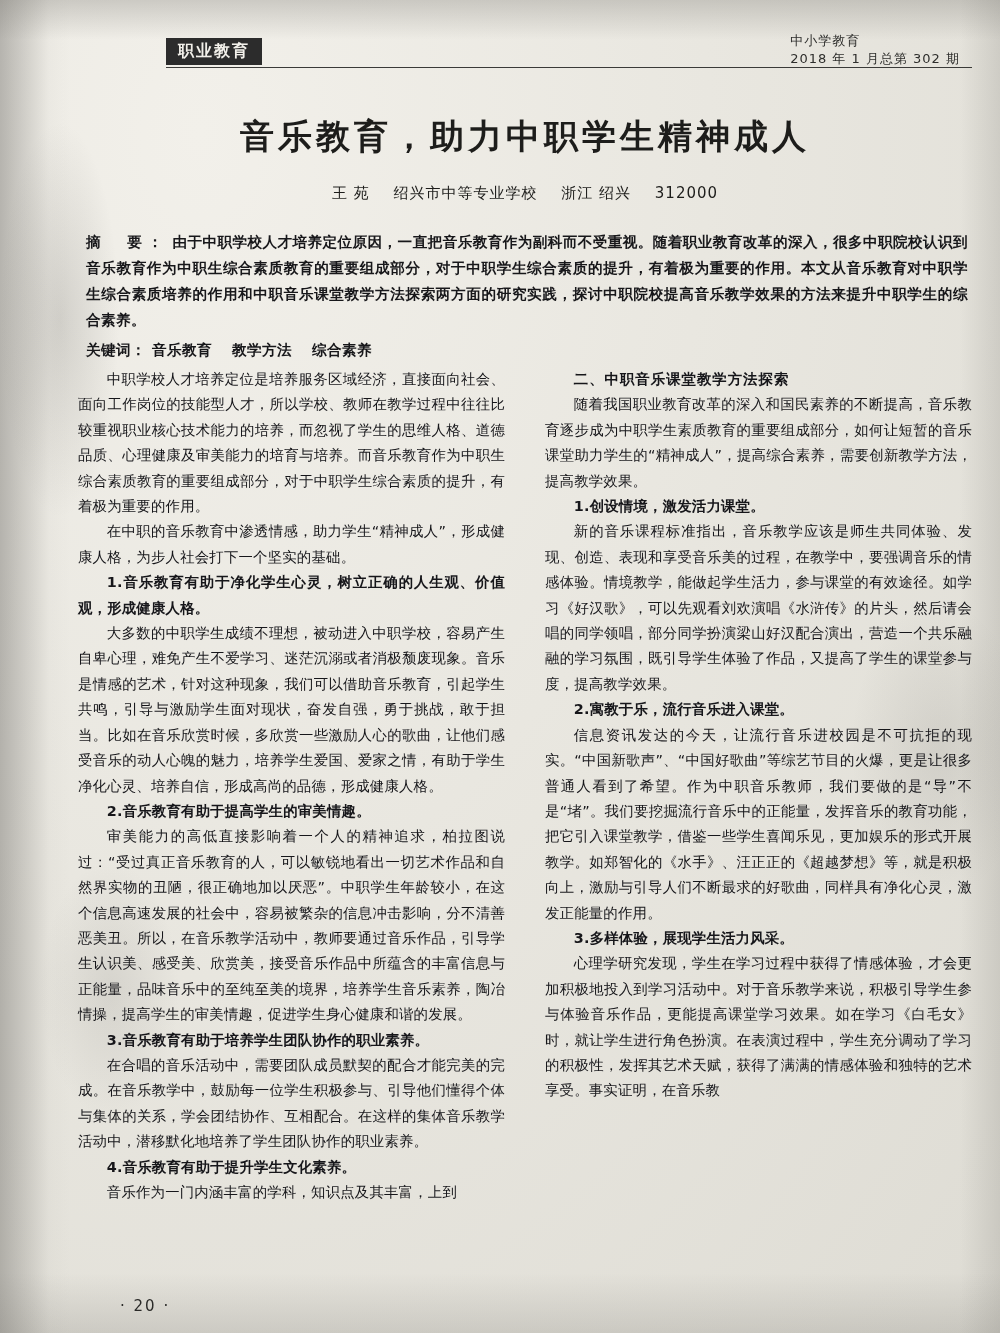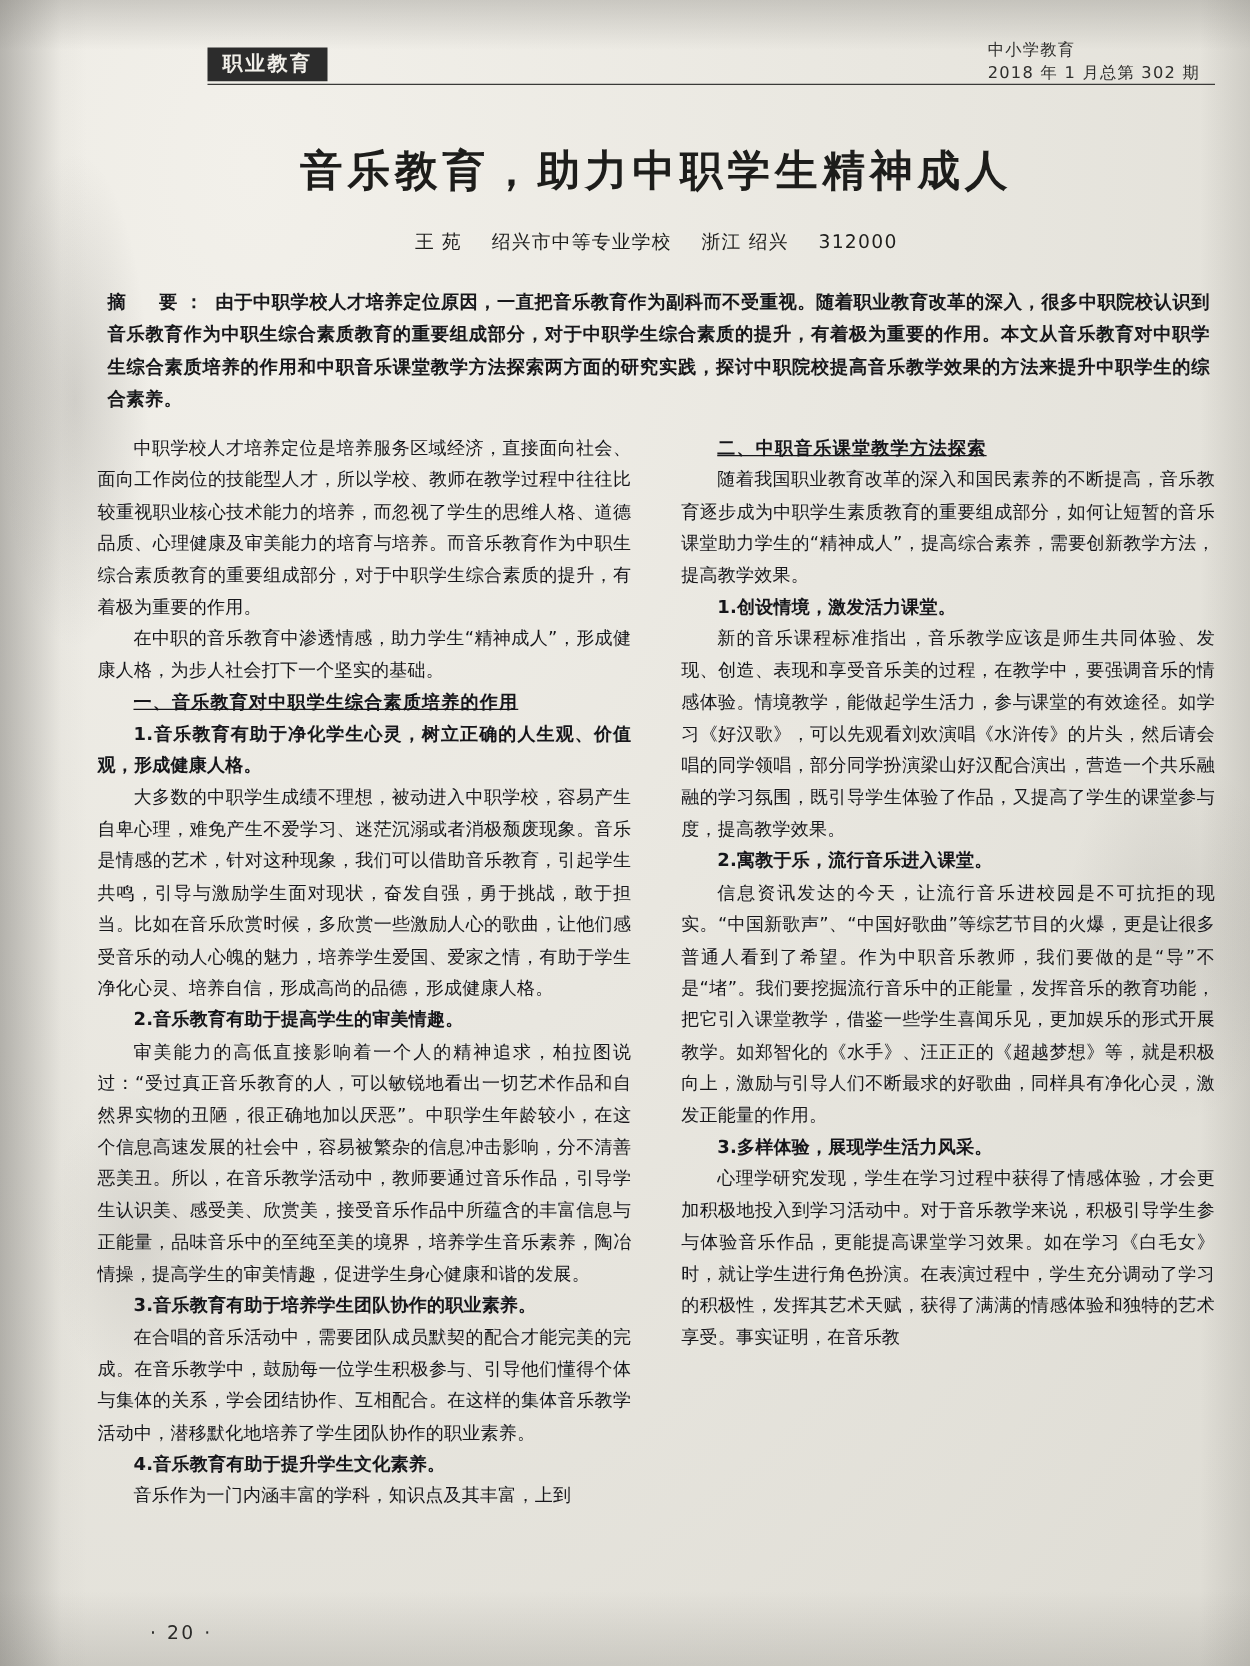--- a/index.html
+++ b/index.html
@@ -100,40 +100,39 @@
     margin-top:4px;
     font-size:14.6px;line-height:26px;font-weight:bold;color:#17171a;
     padding-left:8px;letter-spacing:.4px;
   }
   .kw .lbl{margin-right:6px;}
   .kw .k{margin-right:20px;}
 
   
   .cols{
     display:flex;
-    margin-top:14px;
+    margin-top:4px;
     column-gap:40px;
   }
   .col{
     width:calc(50% - 15px);
     font-size:14.4px;
     line-height:25.4px;
     color:#16161a;
     text-align:justify;
     letter-spacing:.2px;
     font-family:"DejaVu Sans","Liberation Sans",sans-serif;
   }
   .col p{margin:0;text-indent:2em;}
   .col p.noind{text-indent:0;}
   .h2{
     margin:0;
     text-indent:2em;
     font-weight:bold;
     letter-spacing:1px;
-    text-decoration:underline;
   }
   .h3{
     margin:0;
     text-indent:2em;
     font-weight:bold;
   }
   .pgnum{
     position:absolute;
     left:120px;bottom:18px;
     font-size:15px;
@@ -175,26 +174,28 @@
       <span>王  苑</span>
       <span>绍兴市中等专业学校</span>
       <span>浙江  绍兴</span>
       <span>312000</span>
     </div>
 
     <div class="abs">
       <span class="lbl">摘　要：</span><span>由于中职学校人才培养定位原因，一直把音乐教育作为副科而不受重视。随着职业教育改革的深入，很多中职院校认识到音乐教育作为中职生综合素质教育的重要组成部分，对于中职学生综合素质的提升，有着极为重要的作用。本文从音乐教育对中职学生综合素质培养的作用和中职音乐课堂教学方法探索两方面的研究实践，探讨中职院校提高音乐教学效果的方法来提升中职学生的综合素养。</span>
     </div>
 
+    <div class="kw">
+      <span class="lbl">关键词：</span><span class="k">音乐教育</span><span class="k">教学方法</span><span class="k">综合素养</span>
+    </div>
 
     <div class="cols">
       <div class="col" id="col-left">
           <p>中职学校人才培养定位是培养服务区域经济，直接面向社会、面向工作岗位的技能型人才，所以学校、教师在教学过程中往往比较重视职业核心技术能力的培养，而忽视了学生的思维人格、道德品质、心理健康及审美能力的培育与培养。而音乐教育作为中职生综合素质教育的重要组成部分，对于中职学生综合素质的提升，有着极为重要的作用。</p>
           <p>在中职的音乐教育中渗透情感，助力学生“精神成人”，形成健康人格，为步人社会打下一个坚实的基础。</p>
-          <p class="h2">一、音乐教育对中职学生综合素质培养的作用</p>
           <p class="h3">1.音乐教育有助于净化学生心灵，树立正确的人生观、价值观，形成健康人格。</p>
           <p>大多数的中职学生成绩不理想，被动进入中职学校，容易产生自卑心理，难免产生不爱学习、迷茫沉溺或者消极颓废现象。音乐是情感的艺术，针对这种现象，我们可以借助音乐教育，引起学生共鸣，引导与激励学生面对现状，奋发自强，勇于挑战，敢于担当。比如在音乐欣赏时候，多欣赏一些激励人心的歌曲，让他们感受音乐的动人心魄的魅力，培养学生爱国、爱家之情，有助于学生净化心灵、培养自信，形成高尚的品德，形成健康人格。</p>
           <p class="h3">2.音乐教育有助于提高学生的审美情趣。</p>
           <p>审美能力的高低直接影响着一个人的精神追求，柏拉图说过：“受过真正音乐教育的人，可以敏锐地看出一切艺术作品和自然界实物的丑陋，很正确地加以厌恶”。中职学生年龄较小，在这个信息高速发展的社会中，容易被繁杂的信息冲击影响，分不清善恶美丑。所以，在音乐教学活动中，教师要通过音乐作品，引导学生认识美、感受美、欣赏美，接受音乐作品中所蕴含的丰富信息与正能量，品味音乐中的至纯至美的境界，培养学生音乐素养，陶冶情操，提高学生的审美情趣，促进学生身心健康和谐的发展。</p>
           <p class="h3">3.音乐教育有助于培养学生团队协作的职业素养。</p>
           <p>在合唱的音乐活动中，需要团队成员默契的配合才能完美的完成。在音乐教学中，鼓励每一位学生积极参与、引导他们懂得个体与集体的关系，学会团结协作、互相配合。在这样的集体音乐教学活动中，潜移默化地培养了学生团队协作的职业素养。</p>
           <p class="h3">4.音乐教育有助于提升学生文化素养。</p>
           <p>音乐作为一门内涵丰富的学科，知识点及其丰富，上到</p>
         </div>
       <div class="col" id="col-right">

